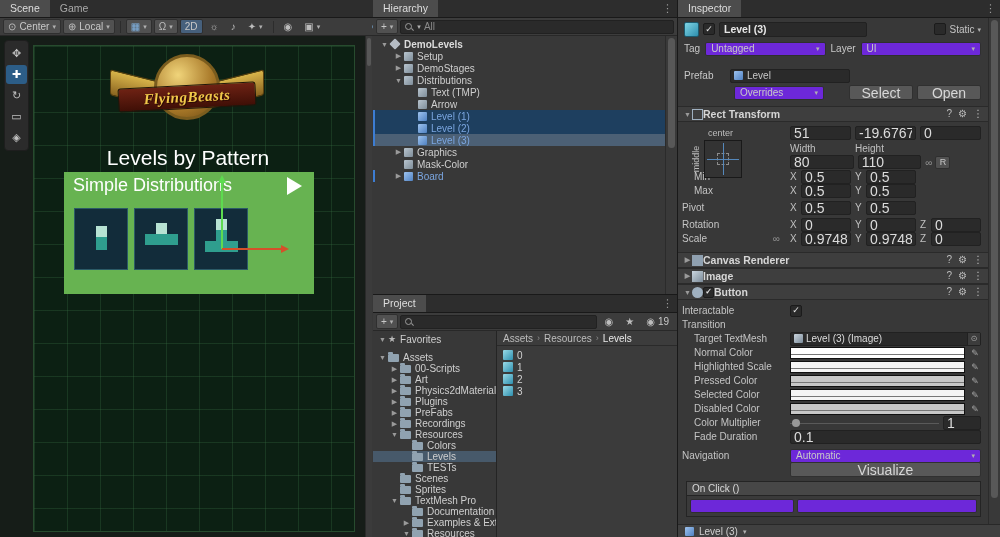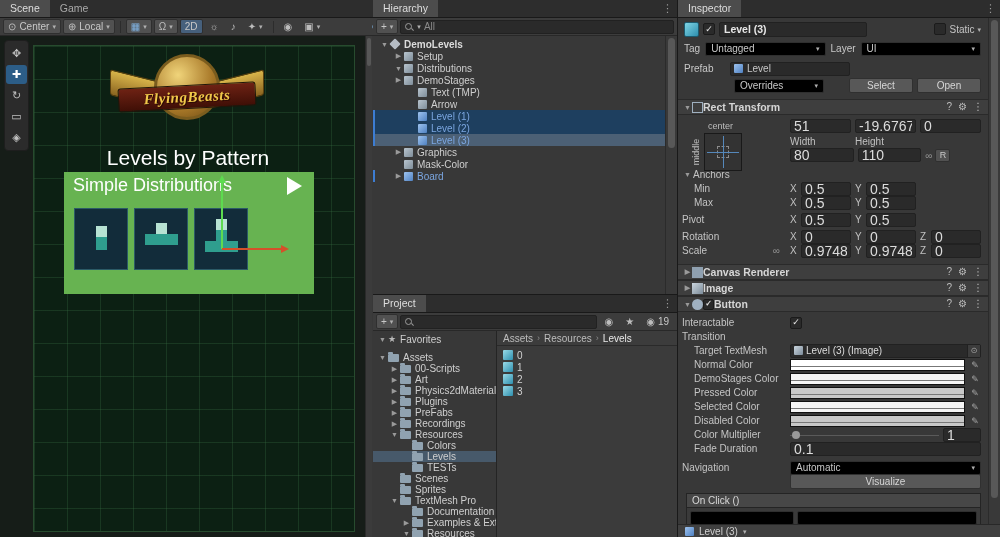--- a/index.html
+++ b/index.html
@@ -98,25 +98,25 @@
 .asset-ic{width:10px;height:10px;flex:none;background:linear-gradient(135deg,#9adbe8,#2e8fae);border-radius:1px}
 
 
 .insp-body{position:absolute;top:18px;left:0;right:12px;bottom:13px;overflow:hidden}
 .ihrow{display:flex;align-items:center;gap:4px;padding:0 7px 0 6px}
 .go-icon{width:15px;height:15px;flex:none;background:linear-gradient(135deg,#7fd4e4,#2e8fae);border-radius:2px;border:1px solid #1c5a6e}
 .cb{width:12px;height:12px;background:#2a2a2a;border:1px solid #1b1b1b;border-radius:2px;display:inline-flex;align-items:center;justify-content:center;flex:none}
 .ckm{font-size:9px;color:#e6e6e6;line-height:1}
 .namefld{width:148px;height:15px;background:#2a2a2a;border:1px solid #212121;border-radius:2px;color:#e6e6e6;font-weight:bold;font-size:10.5px;padding:0 4px;font-family:inherit;outline:0}
 .static-group{margin-left:auto;display:flex;align-items:center;gap:3px;font-size:10px;color:#c4c4c4}
-.ddl{height:14px;background:#000000;border:1px solid #2f2f2f;border-radius:2px;display:flex;align-items:center;padding:0 5px;gap:11px;font-size:10px;min-width:0}
+.ddl{height:14px;background:#6d28d9;border:1px solid #2f2f2f;border-radius:2px;display:flex;align-items:center;padding:0 5px;gap:11px;font-size:10px;min-width:0}
 .dd-lbl{flex:1;overflow:hidden;white-space:nowrap;text-overflow:ellipsis;text-align:left}
 .fld{height:14px;background:#2a2a2a;border:1px solid #212121;border-radius:2px;display:flex;align-items:center;padding:0 3px;min-width:0}
 .fldin{width:100%;min-width:0;background:transparent;border:0;outline:0;color:#dcdcdc;font-size:14px;font-family:inherit}
-.btn{height:15px;background:#585858;border:1px solid #303030;border-radius:2px;display:flex;align-items:center;justify-content:center;font-size:10px;color:#d6d6d6}
+.btn{height:15px;background:#585858;border:1px solid #303030;border-radius:2px;display:flex;align-items:center;justify-content:center;font-size:14px;color:#d6d6d6}
 .chead{height:16px;display:flex;align-items:center;background:#3e3e3e;border-top:1px solid #2a2a2a;border-bottom:1px solid #2a2a2a;padding:0 5px;font-size:10.5px;font-weight:bold;color:#d6d6d6}
 .chead .fold{width:9px}
 .chead-icons{margin-left:auto;display:flex;gap:6px;font-weight:normal}
 .comp-ic{width:11px;height:11px;flex:none}
 .rect-ic{border:1px solid #9fb0c0;background:transparent}
 .canvas-ic{background:#8fa0b0}
 .image-ic{background:linear-gradient(135deg,#cbd6df,#7b8b99)}
 .button-ic{background:#9fb0c0;border-radius:50%}
 .irow{display:flex;align-items:center;height:13px;margin:1px 7px 1px 4px;gap:4px}
 .ilabel{width:104px;flex:none;font-size:10px;color:#c4c4c4;white-space:nowrap;overflow:hidden;display:flex;align-items:center}
@@ -306,28 +306,28 @@
           <span class="scene-ic"></span>
           <span class="hlbl">DemoLevels</span>
           <span class="row-menu">⋮</span>
         </div>
     <div class="hrow lvl1">
           <span class="fold">▶</span>
           <span class="cube"></span>
           <span class="hlbl">Setup</span>
         </div>
     <div class="hrow lvl1">
+          <span class="fold">▶</span>
+          <span class="cube"></span>
+          <span class="hlbl">DemoStages</span>
+        </div>
+    <div class="hrow lvl1">
           <span class="fold">▼</span>
           <span class="cube"></span>
           <span class="hlbl">Distributions</span>
-        </div>
-    <div class="hrow lvl1">
-          <span class="fold">▶</span>
-          <span class="cube"></span>
-          <span class="hlbl">DemoStages</span>
         </div>
     <div class="hrow lvl2">
           <span class="fold"></span>
           <span class="cube"></span>
           <span class="hlbl">Text (TMP)</span>
         </div>
     <div class="hrow lvl2">
           <span class="fold"></span>
           <span class="cube"></span>
           <span class="hlbl">Arrow</span>
@@ -554,21 +554,21 @@
       <div class="ddl flex1">
             <span class="dd-lbl">Untagged</span>
             <span class="caret">▾</span>
           </div>
       <span style="font-size:10px">Layer</span>
       <div class="ddl flex1">
             <span class="dd-lbl">UI</span>
             <span class="caret">▾</span>
           </div>
     </div>
-    <div class="ihrow" style="height:17px;margin-top:3px">
+    <div class="ihrow" style="height:17px;margin-top:10px">
       <span style="font-size:10px;width:42px">Prefab</span>
       <div class="fld" style="width:120px">
             <span class="cube prefab"></span>
             <span style="margin-left:4px;font-size:10px">Level</span>
           </div>
     </div>
     <div class="ihrow" style="height:17px">
       <span style="width:46px"></span>
       <div class="ddl" style="width:90px">
             <span class="dd-lbl">Overrides</span>
@@ -621,26 +621,20 @@
                 <input class="fldin" value="80" style="">
               </div>
           <div class="fld">
                 <input class="fldin" value="110" style="">
               </div>
           <div class="wh-icons">
             <span class="link-ic">∞</span>
             <span class="rbtn">R</span>
           </div>
         </div>
-      </div>
-      <div class="irow" style="margin-top:6px">
-        <span class="ilabel">
-              <span class="fold">▼</span>
-              <span>Anchors</span>
-            </span>
       </div>
       <div class="irow">
         <span class="ilabel ind">Min</span>
         <div class="rg3 flex1">
           <div class="axisf">
                 <span class="axis">X</span>
                 <div class="fld flex1">
                   <input class="fldin" value="0.5" style="">
                 </div>
               </div>
@@ -791,21 +785,21 @@
           <span class="otxt">Level (3) (Image)</span>
           <span class="pick">⊙</span>
         </div>
       </div>
       <div class="irow">
         <span class="ilabel ind">Normal Color</span>
         <div class="swatch sw-n"></div>
         <span class="dropper">✎</span>
       </div>
       <div class="irow">
-        <span class="ilabel ind">DemoStages Color</span>
+        <span class="ilabel ind">Highlighted Scale</span>
         <div class="swatch sw-h"></div>
         <span class="dropper">✎</span>
       </div>
       <div class="irow">
         <span class="ilabel ind">Pressed Color</span>
         <div class="swatch sw-p"></div>
         <span class="dropper">✎</span>
       </div>
       <div class="irow">
         <span class="ilabel ind">Selected Color</span>

